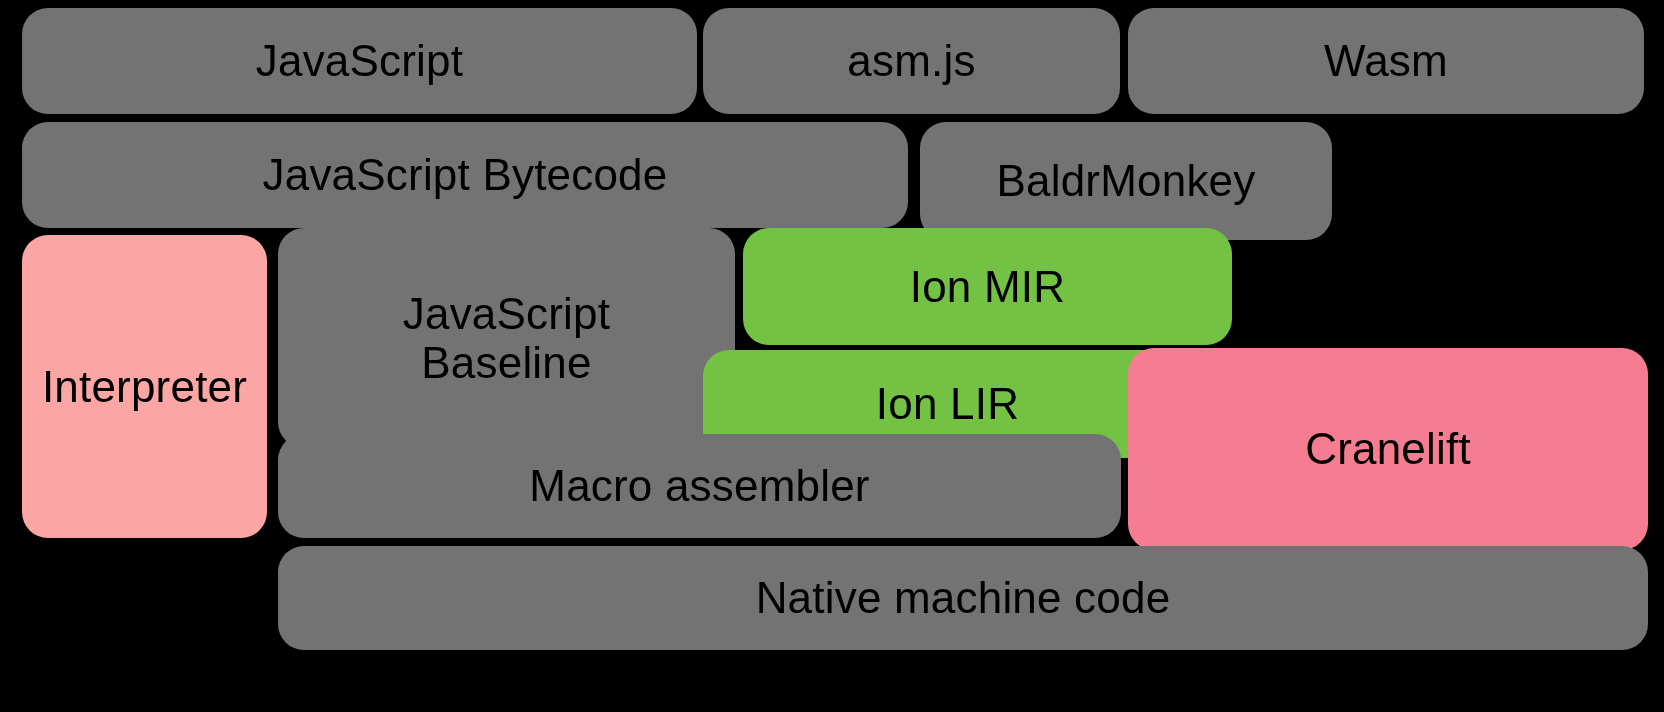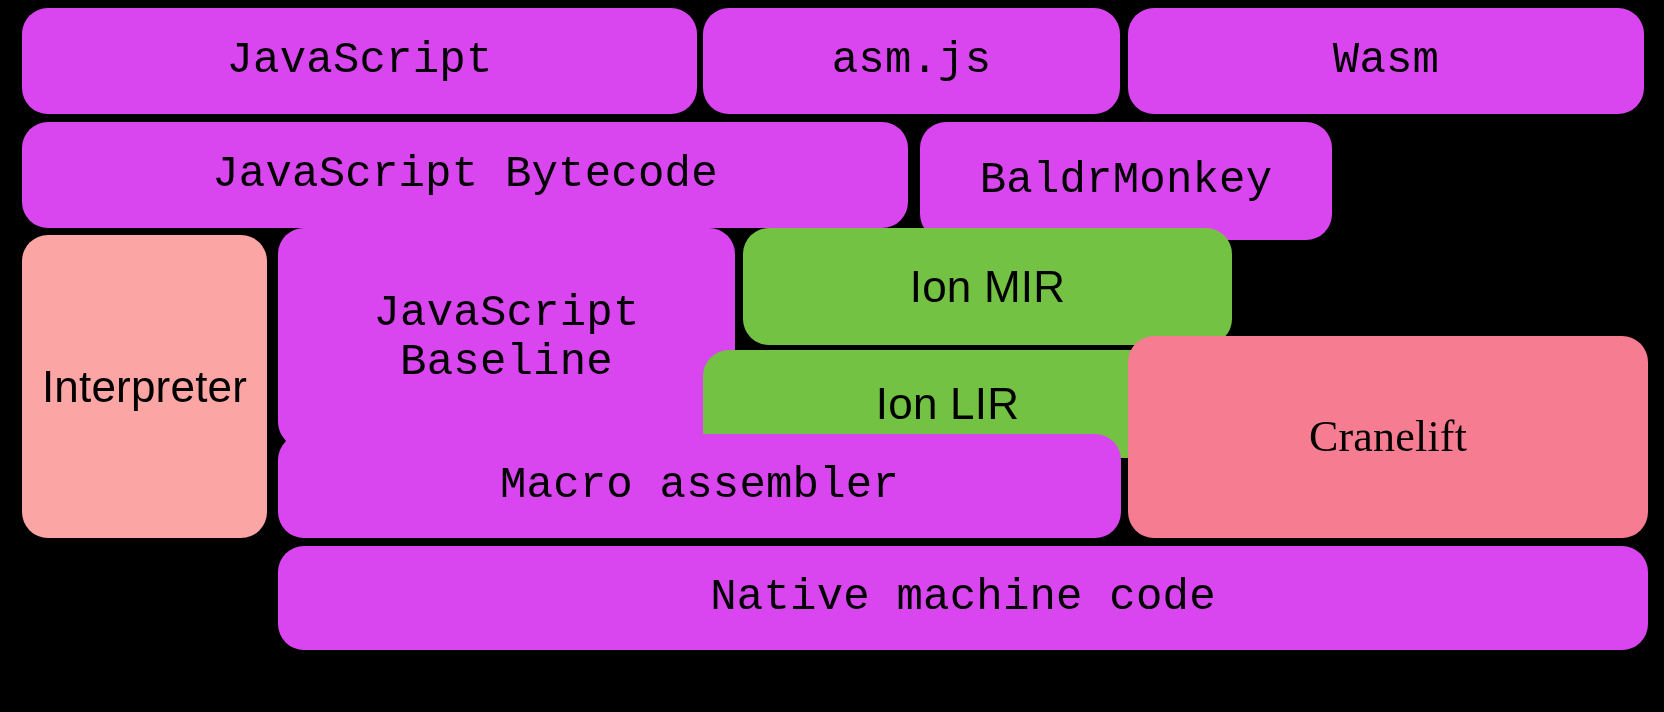--- a/index.html
+++ b/index.html
@@ -29,35 +29,35 @@
     color: #000000;
     font-family: "Liberation Sans", sans-serif;
     font-size: 44px;
     line-height: 1.12;
     font-weight: 400;
     letter-spacing: 0.2px;
     white-space: pre-line;
     padding: 0 8px;
     -webkit-font-smoothing: antialiased;
   }
-  .node.white  { background: #d946ef; font-family: Liberation Mono, monospace; }
+  .node.white  { background: #737373; }
   .node.grey   { background: #fca5a5; }
   .node.green  { background: #73c244; }
   .node.pink   { background: #f67d91; }
 </style>
 </head>
 <body>
 
 <div id="diagram" style="width: 1664px; height: 712px; background: rgb(0, 0, 0);">
     <div class="node white" style="left: 22px; top: 8px; width: 675px; height: 106px;">JavaScript</div>
     <div class="node white" style="left: 703px; top: 8px; width: 417px; height: 106px;">asm.js</div>
     <div class="node white" style="left: 1128px; top: 8px; width: 516px; height: 106px;">Wasm</div>
     <div class="node white" style="left: 22px; top: 122px; width: 886px; height: 106px; text-align: right;">JavaScript Bytecode</div>
     <div class="node white" style="left: 920px; top: 122px; width: 412px; height: 118px;">BaldrMonkey</div>
     <div class="node grey" style="left: 22px; top: 235px; width: 245px; height: 303px;">Interpreter</div>
     <div class="node white" style="left: 278px; top: 228px; width: 457px; height: 220px;">JavaScript
 Baseline</div>
     <div class="node green" style="left: 703px; top: 228px; width: 489px; height: 117px; margin-left: 40px;">Ion MIR</div>
     <div class="node green" style="left: 703px; top: 350px; width: 489px; height: 108px;">Ion LIR</div>
     <div class="node white" style="left: 278px; top: 434px; width: 843px; height: 104px;">Macro assembler</div>
-    <div class="node pink" style="left: 1128px; top: 336px; width: 520px; height: 202px; font-family: Liberation Serif, serif;">Cranelift</div>
+    <div class="node pink" style="left: 1128px; top: 348px; width: 520px; height: 202px;">Cranelift</div>
     <div class="node white" style="left: 278px; top: 546px; width: 1370px; height: 104px;">Native machine code</div>
   </div>
 
 </body></html>

